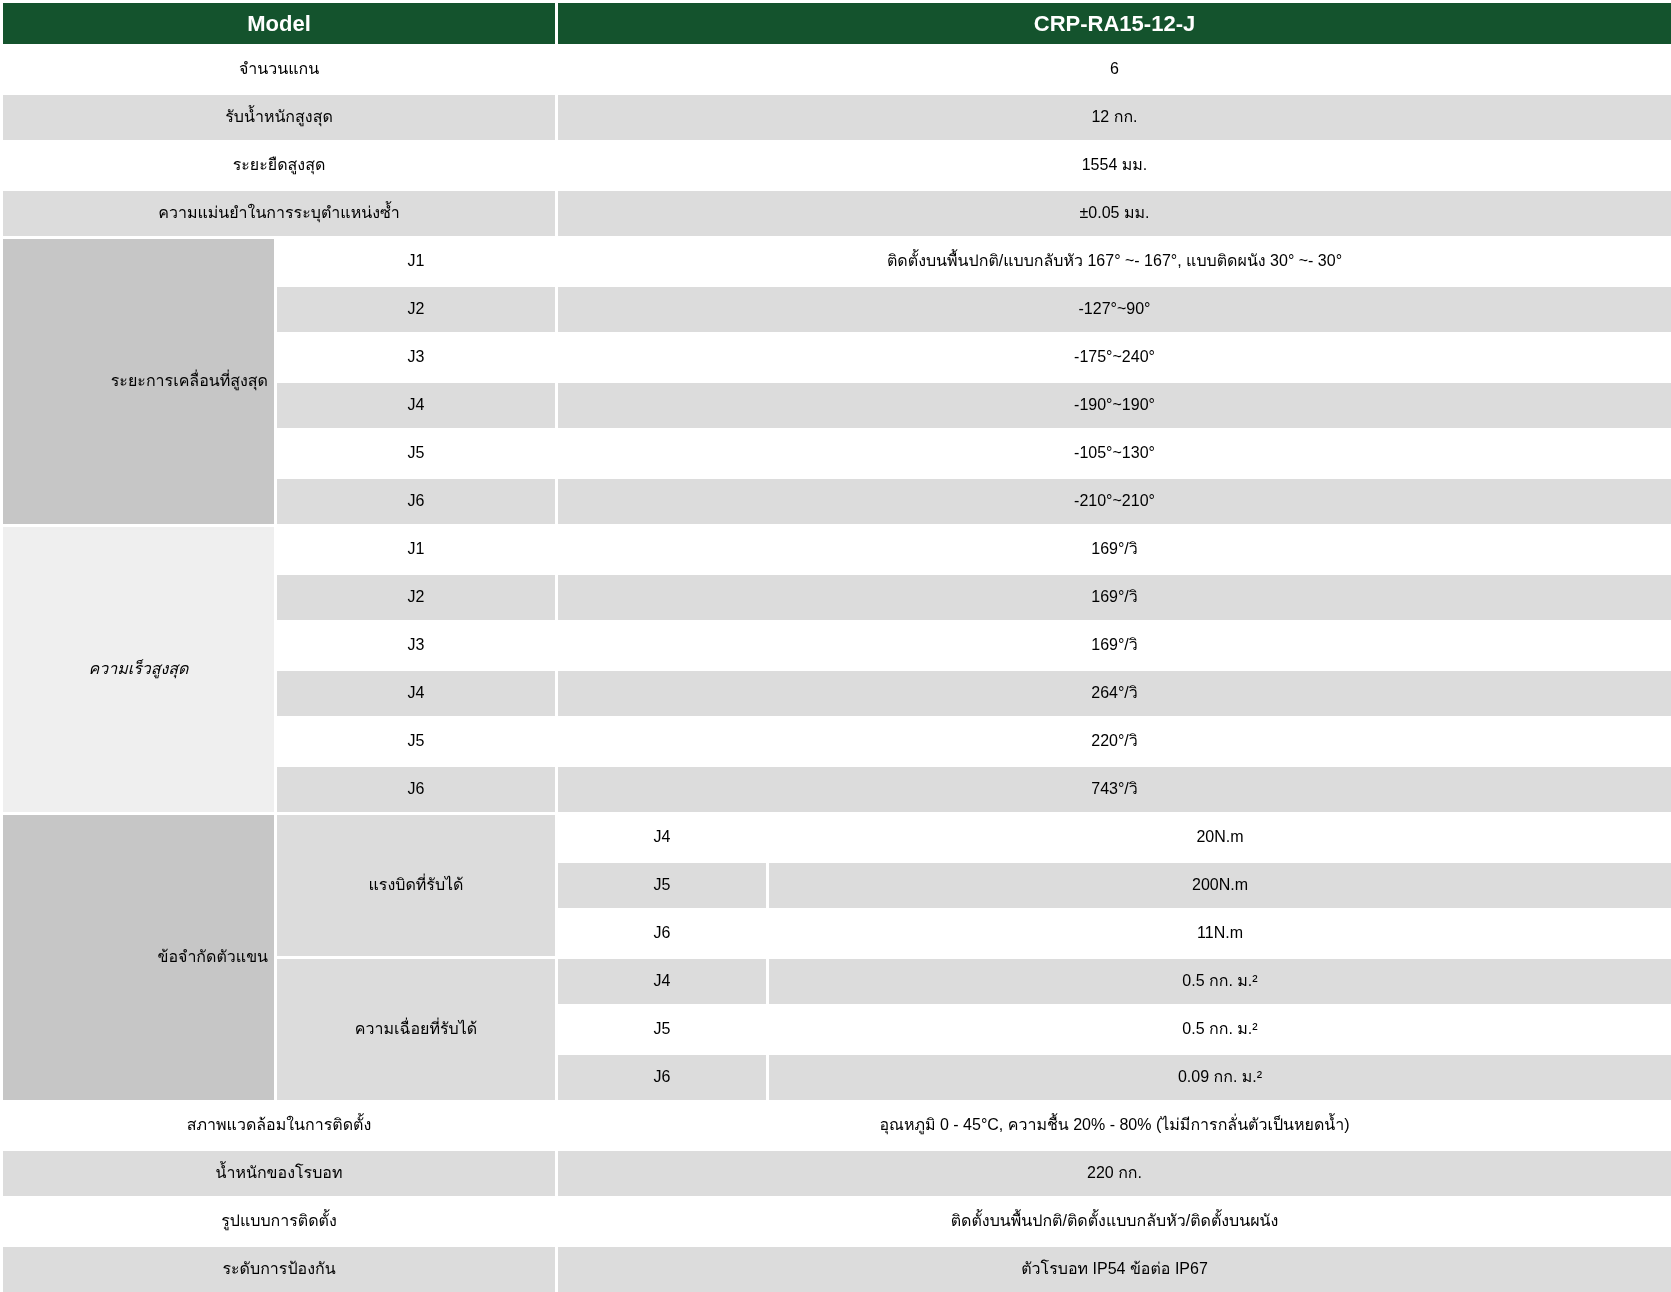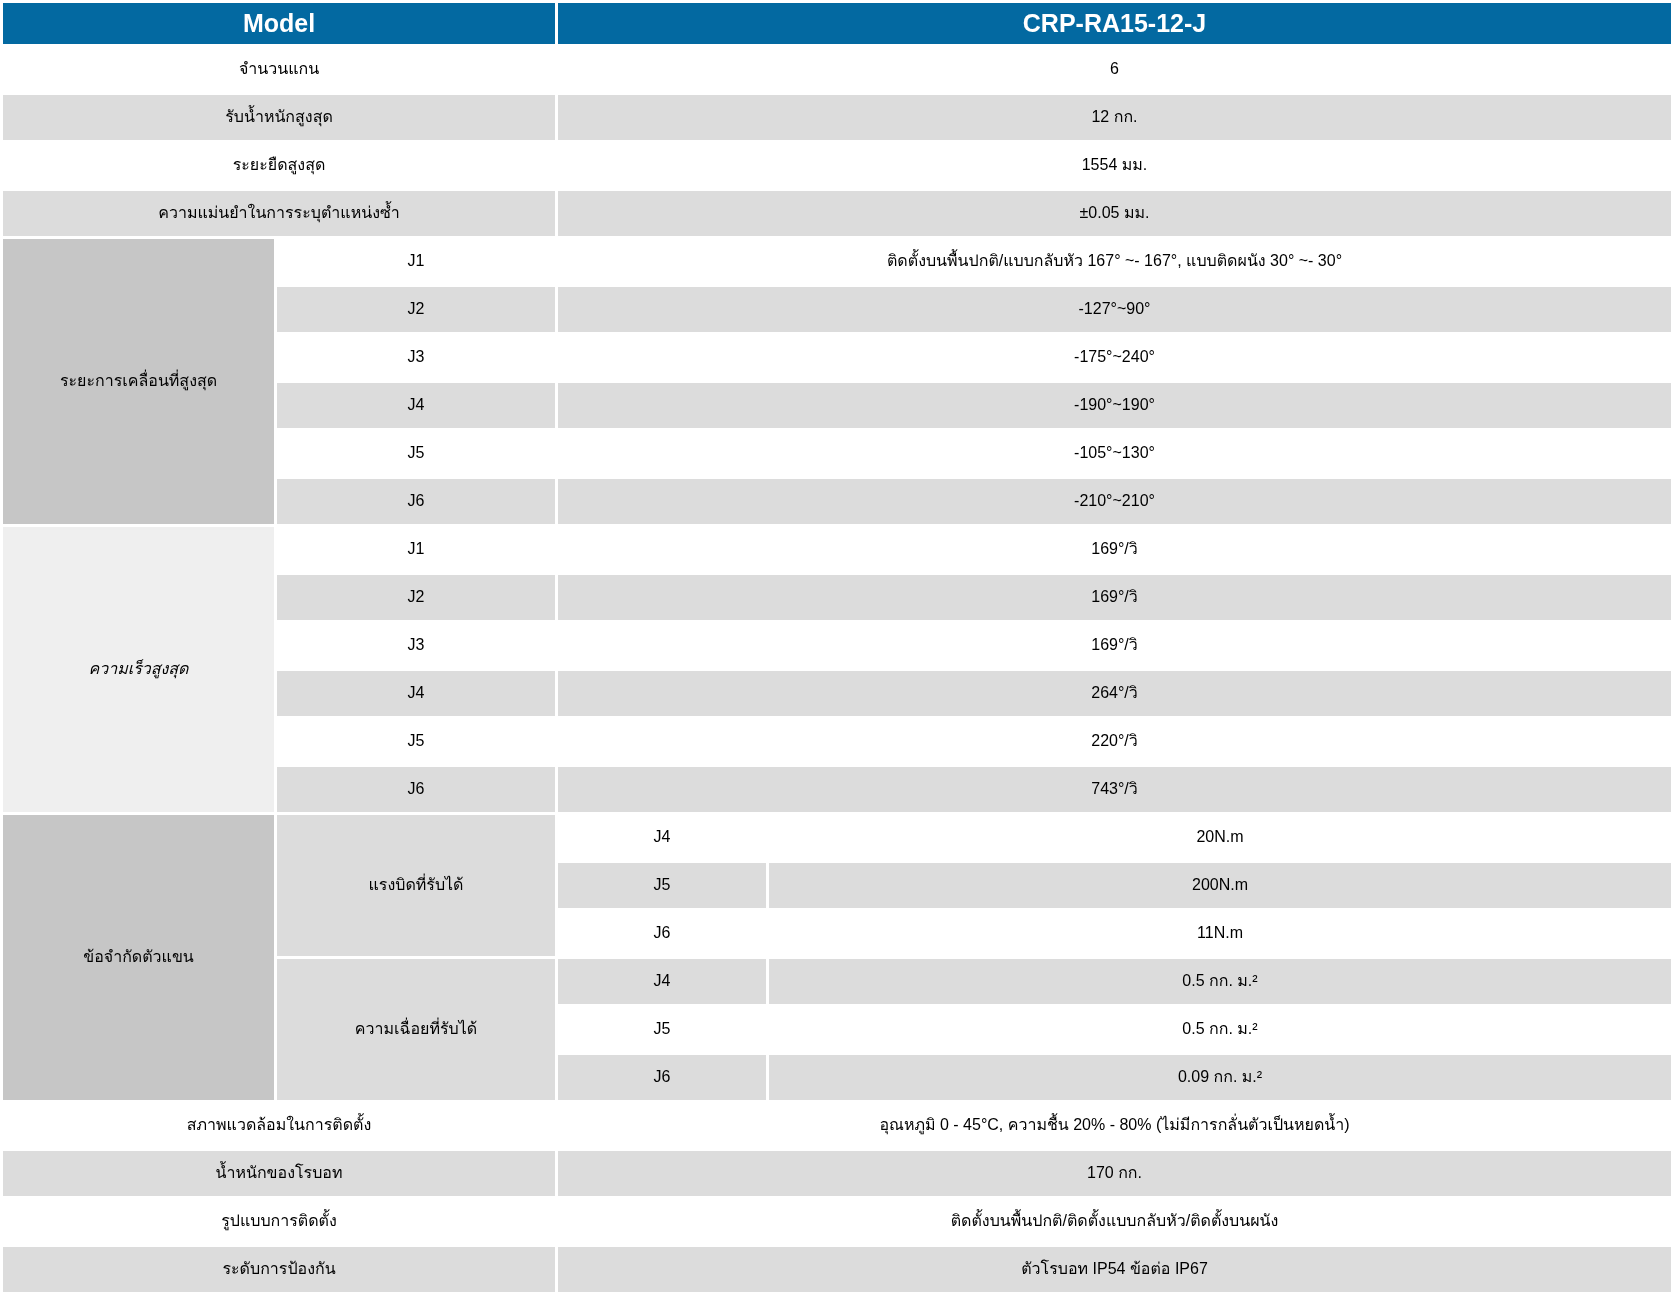--- a/index.html
+++ b/index.html
@@ -20,31 +20,31 @@
     text-align:center;
     vertical-align:middle;
     padding:0 6px;
     font-size:16px;
     line-height:1.15;
     overflow:hidden;
   }
   tr.hdr{height:44px;}
   tr.r{height:48px;}
   .spec th{
-    background:#0369a1;
+    background:#14532d;
     color:#ffffff;
     font-weight:bold;
-    font-size:25px;
+    font-size:22px;
   }
   
   tr.g > td{background:#dcdcdc;}
   tr.w > td{background:#ffffff;}
   
   tr > td.sub{background:#dcdcdc;text-align:center;}
-  tr > td.sec-dark{background:#c6c6c6;}
+  tr > td.sec-dark{background:#c6c6c6;text-align:right;}
   tr > td.sec-light{background:#efefef;font-style:italic;}
 </style>
 </head>
 <body>
 
 <table class="spec">
   <colgroup>
       <col class="c1">
       <col class="c2">
       <col class="c3">
@@ -153,21 +153,21 @@
     <td>J6</td>
     <td>0.09 กก. ม.²</td>
   </tr>
 
   <tr class="r w">
     <td colspan="2">สภาพแวดล้อมในการติดตั้ง</td>
     <td colspan="2">อุณหภูมิ 0 - 45°C, ความชื้น 20% - 80% (ไม่มีการกลั่นตัวเป็นหยดน้ำ)</td>
   </tr>
   <tr class="r g">
     <td colspan="2">น้ำหนักของโรบอท</td>
-    <td colspan="2">170 กก.</td>
+    <td colspan="2">220 กก.</td>
   </tr>
   <tr class="r w">
     <td colspan="2">รูปแบบการติดตั้ง</td>
     <td colspan="2">ติดตั้งบนพื้นปกติ/ติดตั้งแบบกลับหัว/ติดตั้งบนผนัง</td>
   </tr>
   <tr class="r g">
     <td colspan="2">ระดับการป้องกัน</td>
     <td colspan="2">ตัวโรบอท IP54 ข้อต่อ IP67</td>
   </tr>
 </tbody>

